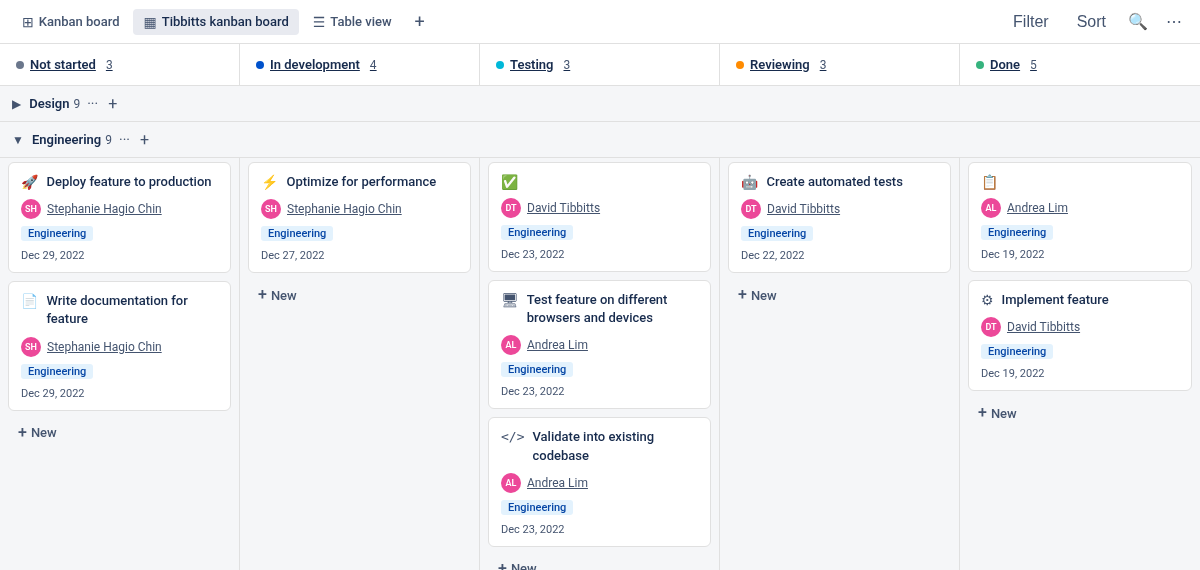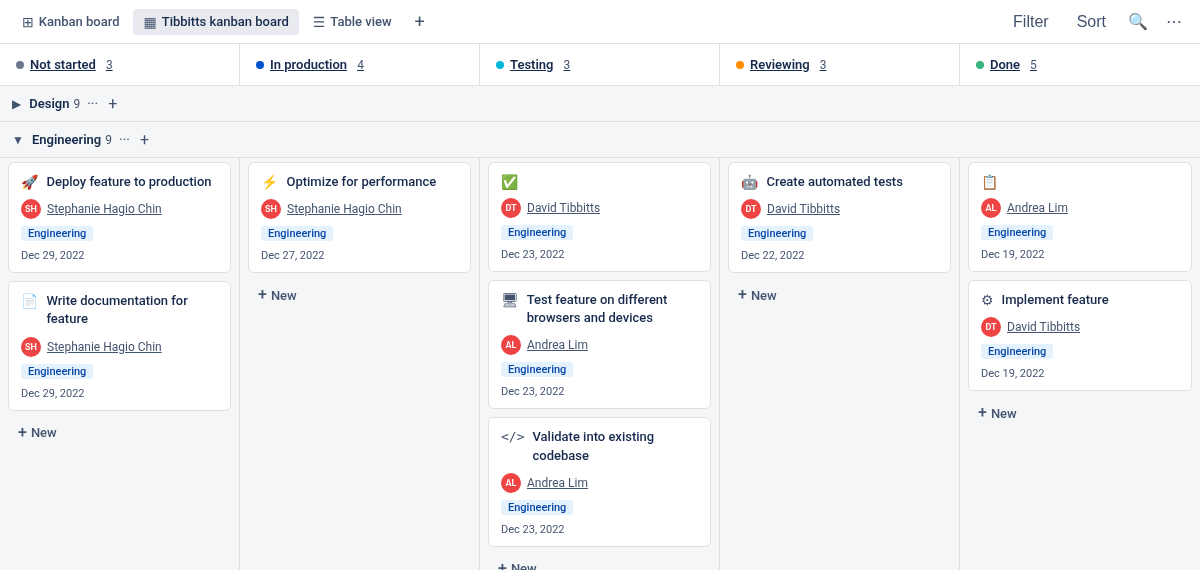--- a/index.html
+++ b/index.html
@@ -196,21 +196,21 @@
     .card-assignee-row {
       display: flex;
       align-items: center;
       gap: 6px;
       margin-bottom: 6px;
     }
     .avatar {
       width: 20px;
       height: 20px;
       border-radius: 50%;
-      background: #ef4444;
+      background: #ec4899;
       display: flex;
       align-items: center;
       justify-content: center;
       color: #fff;
       font-size: 9px;
       font-weight: 600;
       flex-shrink: 0;
     }
     .assignee-name {
       font-size: 12px;
@@ -288,21 +288,21 @@
 </div>
 
 <div class="status-bar">
   <div class="status-column-header">
     <span class="status-dot dot-gray"></span>
     <span>Not started</span>
     <span class="status-count">3</span>
   </div>
   <div class="status-column-header">
     <span class="status-dot dot-blue"></span>
-    <span>In production</span>
+    <span>In development</span>
     <span class="status-count">4</span>
   </div>
   <div class="status-column-header">
     <span class="status-dot dot-teal"></span>
     <span>Testing</span>
     <span class="status-count">3</span>
   </div>
   <div class="status-column-header">
     <span class="status-dot dot-orange"></span>
     <span>Reviewing</span>

